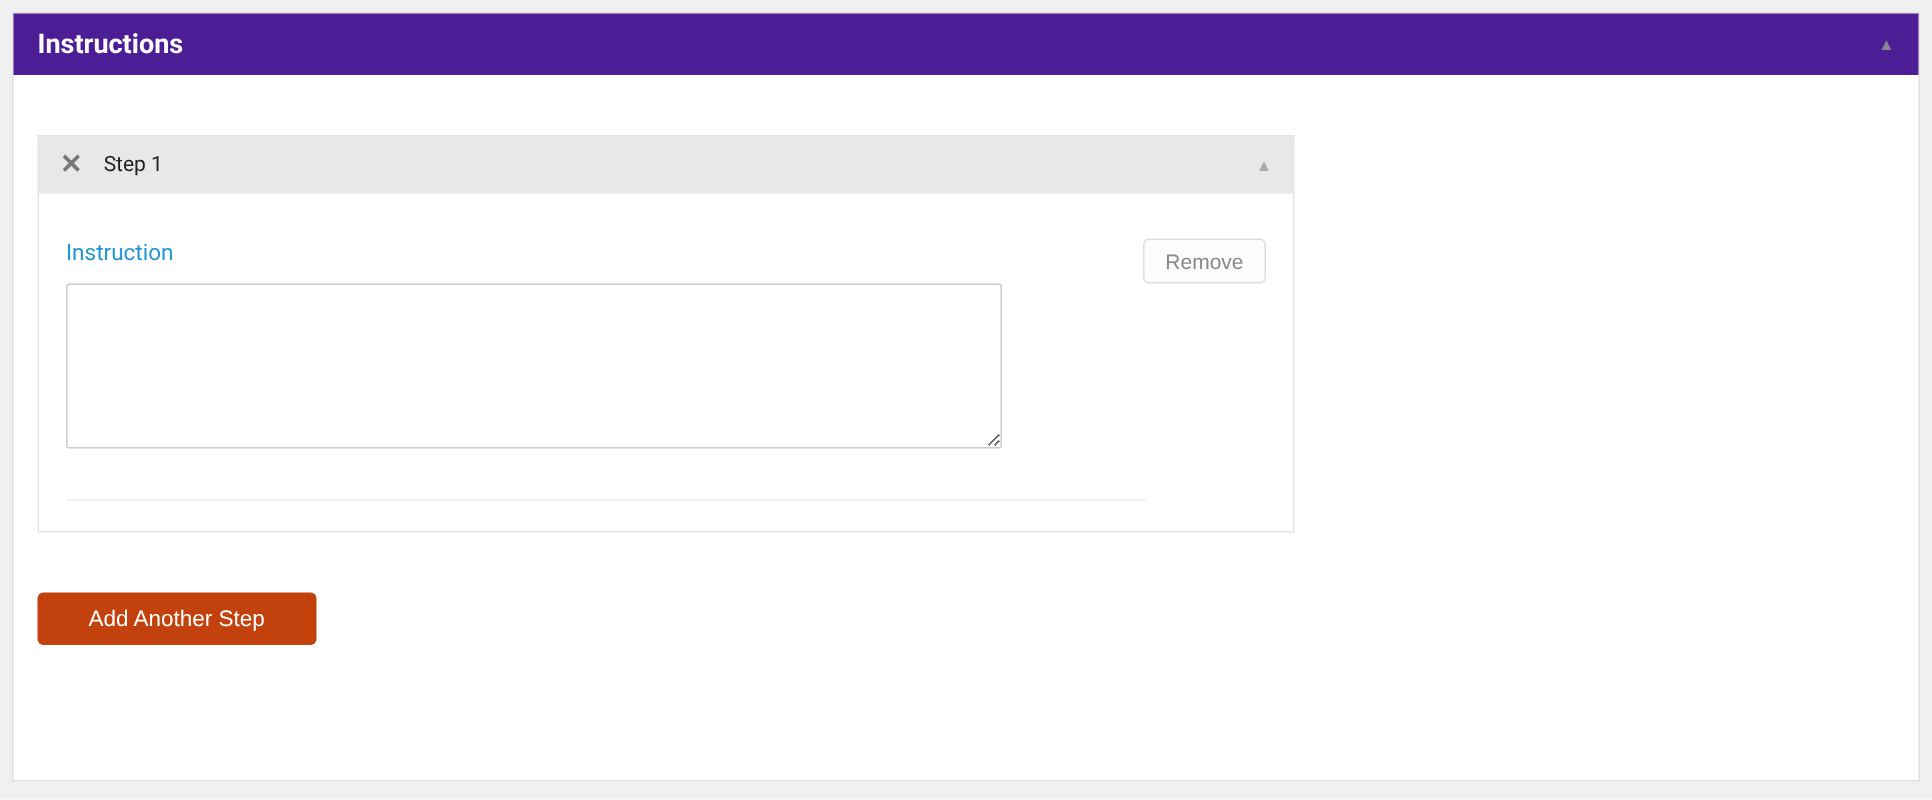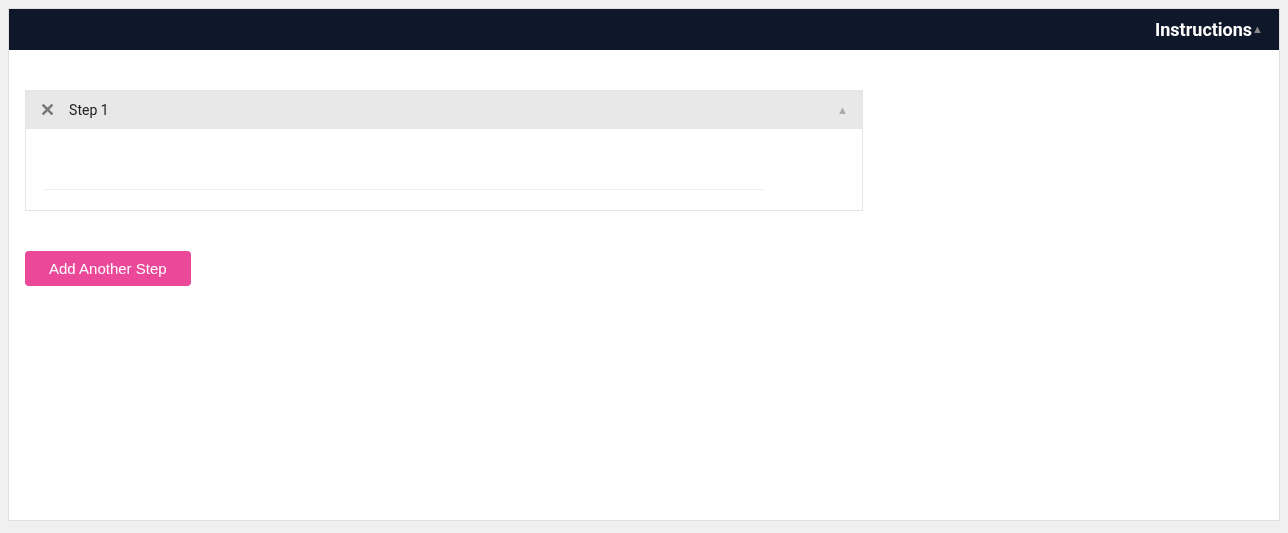--- a/index.html
+++ b/index.html
@@ -10,25 +10,25 @@
     body {
       font-family: -apple-system, BlinkMacSystemFont, "Segoe UI", Roboto, "Helvetica Neue", Arial, sans-serif;
       background: #f0f0f0;
       padding: 8px;
     }
     .panel {
       background: #fff;
       border: 1px solid #e0e0e0;
     }
     .panel-header {
-      background: #0f172a;
+      background: #4c1d95;
       color: #fff;
       padding: 10px 16px;
       display: flex;
-      justify-content: flex-end;
+      justify-content: space-between;
       align-items: center;
     }
     .panel-header-title {
       font-weight: 700;
       font-size: 18px;
     }
     .collapse-triangle {
       color: #888;
       font-size: 11px;
       cursor: pointer;
@@ -114,24 +114,24 @@
     }
     .step-divider {
       margin-top: 30px;
       border: none;
       border-top: 1px solid #eee;
       width: 720px;
       max-width: 100%;
     }
     .add-step-btn {
       margin-top: 40px;
-      background: #ec4899;
+      background: #c2410c;
       color: #fff;
       border: none;
-      padding: 9px 24px;
+      padding: 9px 34px;
       border-radius: 4px;
       font-size: 15px;
       cursor: pointer;
     }
   </style>
 </head>
 <body>
 
 <div class="panel">
   <div class="panel-header">
@@ -140,20 +140,29 @@
   </div>
   <div class="panel-body">
 
     <div class="step-card">
       <div class="step-header">
         <span class="step-close">✕</span>
         <span class="step-title">Step 1</span>
         <span class="step-collapse">▲</span>
       </div>
       <div class="step-body">
+        <div class="step-row">
+          <div class="field-col">
+            <label class="field-label">Instruction</label>
+            <textarea class="instruction-textarea" value="" style=""></textarea>
+          </div>
+          <div class="remove-col">
+            <button class="remove-btn">Remove</button>
+          </div>
+        </div>
         <hr class="step-divider">
       </div>
     </div>
 
     <button class="add-step-btn">Add Another Step</button>
 
   </div>
 </div>
 
 </body></html>

